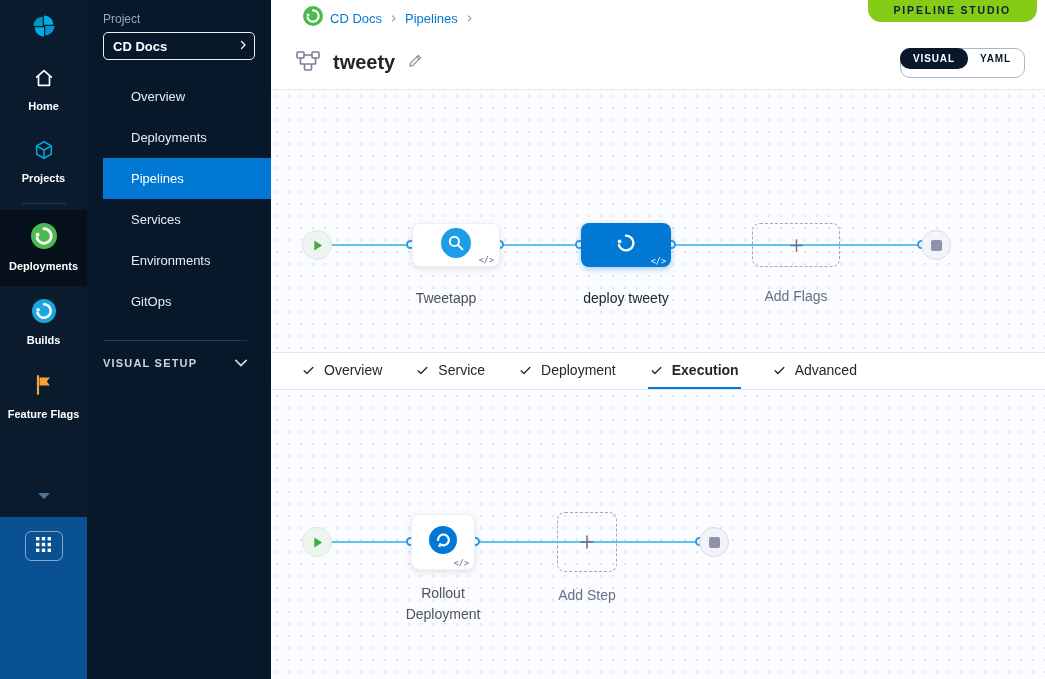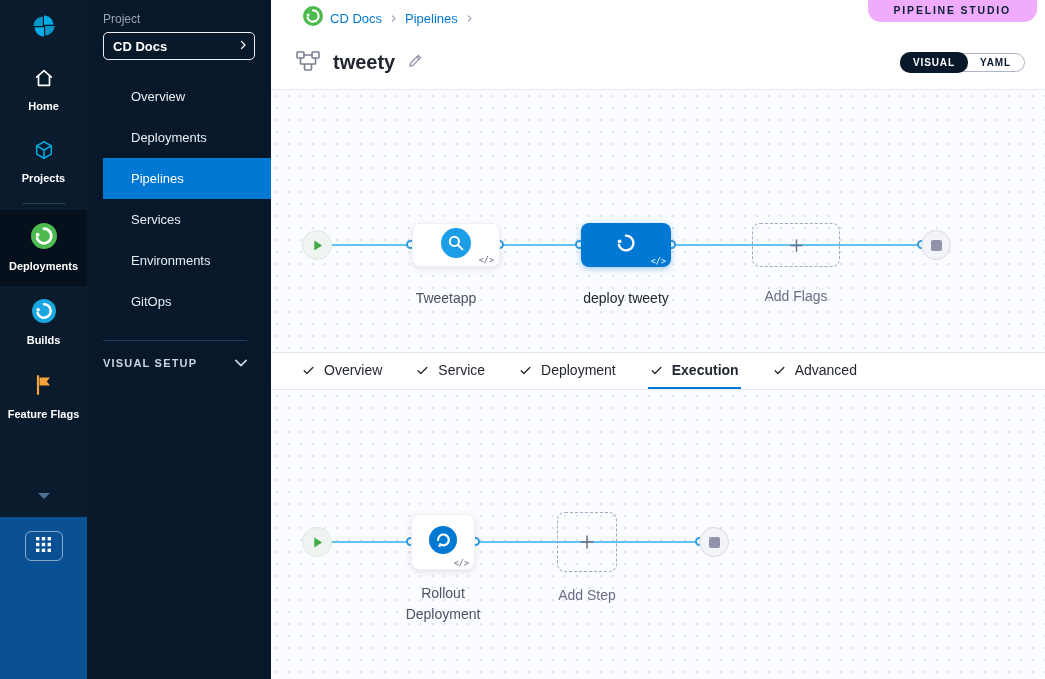--- a/index.html
+++ b/index.html
@@ -29,26 +29,26 @@
   .proj-select .name { font-size:13px; font-weight:700; color:#fff; }
   .pnav-item { height:41px; display:flex; align-items:center; padding-left:44px; font-size:13px; color:#e9ecf2; cursor:pointer; }
   .pnav-item.active { background:#0278d5; color:#fff; margin-left:16px; padding-left:28px; }
   .pnav-divider { border-top:1px solid #223a52; margin:18px 24px 0 16px; }
   .pnav-setup { margin-top:16px; padding:0 24px 0 16px; display:flex; align-items:center; justify-content:space-between; color:#ccd4df; font-size:11px; letter-spacing:1.2px; font-weight:700; cursor:pointer; }
 
   
   .main { flex:1; min-width:0; display:flex; flex-direction:column; background:#fff; position:relative; }
   .breadcrumb-row { height:36px; display:flex; align-items:center; gap:7px; padding-left:32px; }
   .crumb { color:#0278d5; font-size:13px; cursor:pointer; }
-  .studio-badge { position:absolute; top:0; right:8px; z-index:5; background:#f0abfc; color:#0b2032;
+  .studio-badge { position:absolute; top:0; right:8px; z-index:5; background:#84cc16; color:#0b2032;
     font-size:10.5px; font-weight:700; letter-spacing:1.8px; padding:4px 26px 6px; border-radius:0 0 13px 13px; }
   .title-row { height:54px; display:flex; align-items:center; gap:12px; padding:0 16px 0 24px; border-bottom:1px solid #e8eaf1; }
   .pipeline-name { font-size:20px; font-weight:700; color:#22272f; }
   .spacer { flex:1; }
-  .view-toggle { display:flex; align-items:center; height:19px; border:1px solid #aeb3c6; border-radius:10px; background:#fff; margin-right:4px; }
+  .view-toggle { display:flex; height:30px; border:1px solid #aeb3c6; border-radius:10px; background:#fff; margin-right:4px; }
   .vt-seg { display:flex; align-items:center; height:19px; padding:0 13px; font-size:10px; font-weight:700; letter-spacing:.9px; cursor:pointer; }
   .vt-seg.selected { background:#07182b; color:#fff; border-radius:10px; margin:-1px; height:21px; }
   .vt-seg.plain { color:#07182b; }
 
   .canvas { position:relative; background-color:#fafcff;
     background-image:radial-gradient(#dde2ee 1px, transparent 1.2px); background-size:12px 12px; }
   .canvas1 { height:262px; }
   .canvas2 { flex:1; }
 
   .tabbar { height:38px; background:#fff; border-top:1px solid #e3e5ee; border-bottom:1px solid #e3e5ee; display:flex; align-items:stretch; padding-left:29px; }

